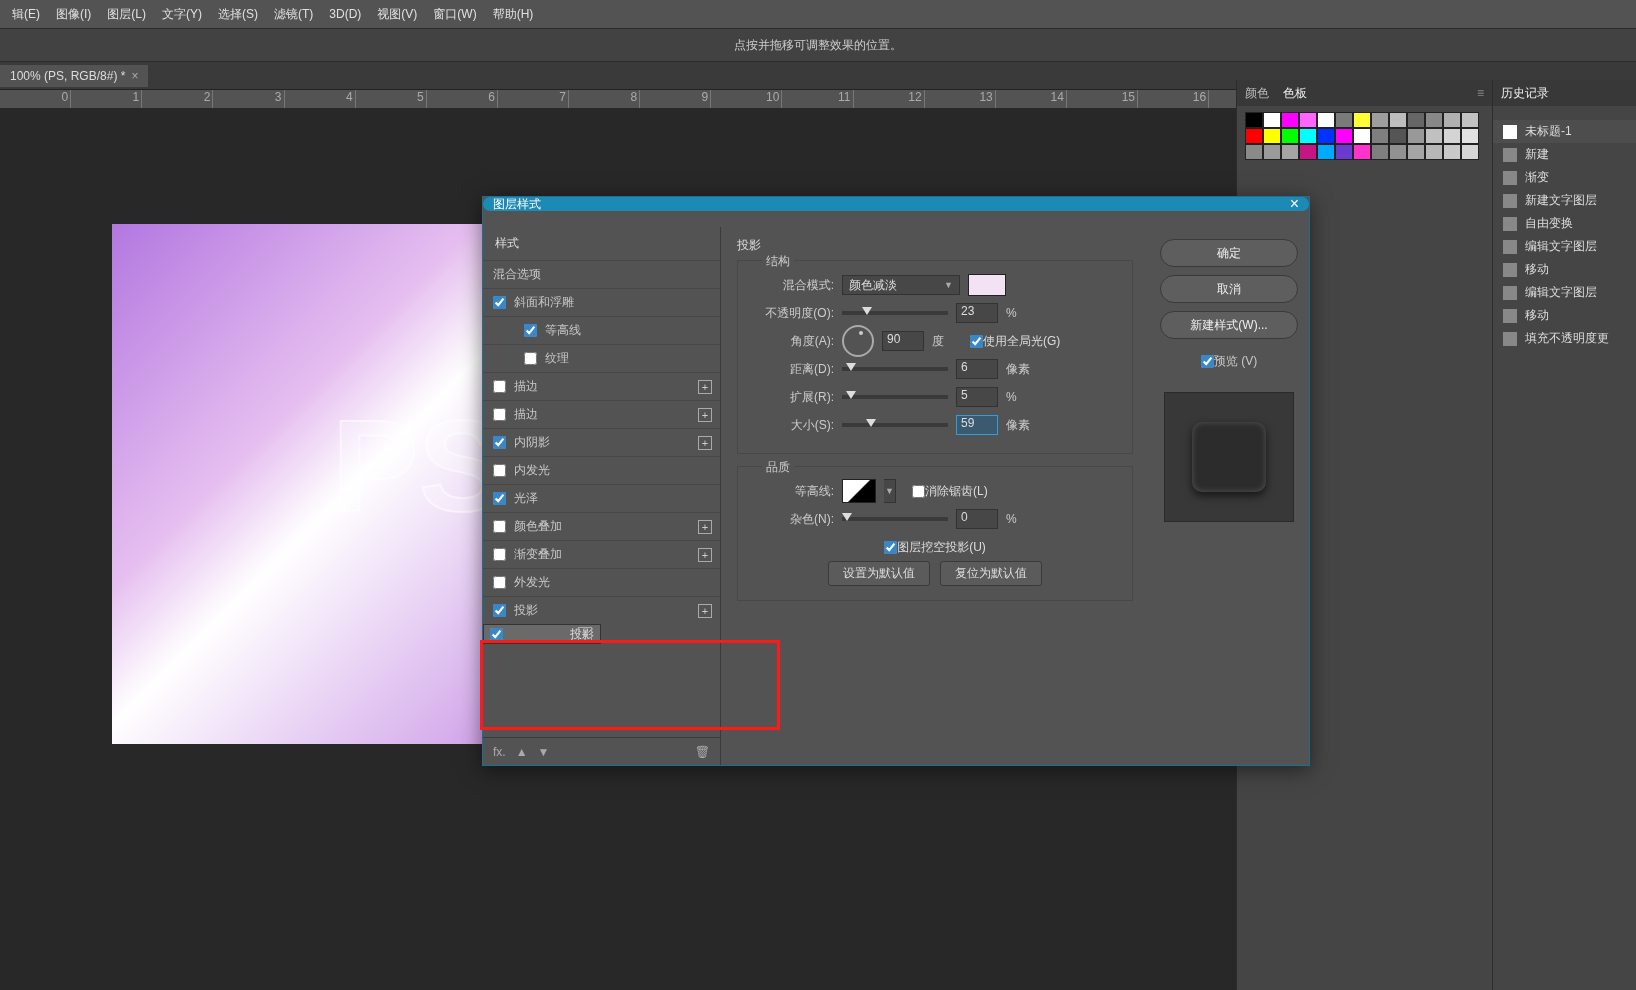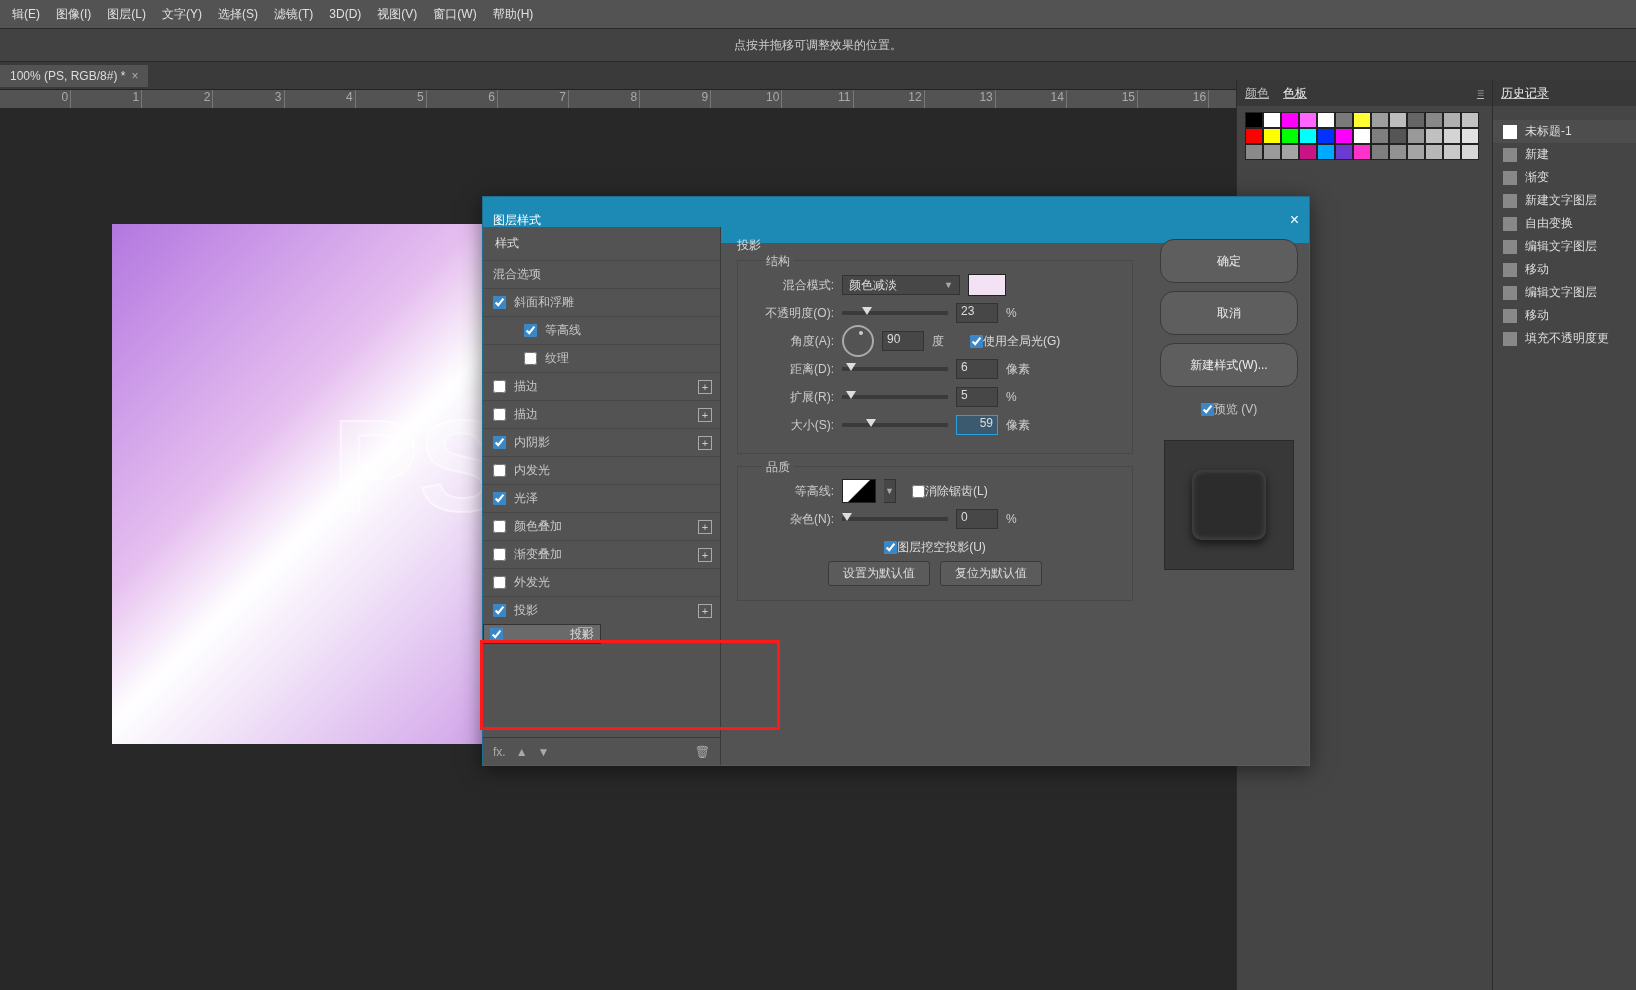--- a/index.html
+++ b/index.html
@@ -20,34 +20,34 @@
 .workspace { position:absolute; top:90px; left:0; right:0; bottom:0; background:#282828; }
 .ruler-h { position:absolute; top:0; left:0; right:0; height:18px; background:#535353; display:flex; color:#aaa; font-size:10px; }
 .ruler-h span { width:84px; text-align:right; padding-right:2px; border-right:1px solid #777; }
 .canvas-area { position:absolute; top:18px; left:0; right:0; bottom:0; background:#282828; }
 .canvas { position:absolute; left:112px; top:116px; width:390px; height:520px; background:linear-gradient(135deg,#b377e0 0%,#e6bff0 40%,#fff 55%,#cfa0e8 100%); }
 .ps-text { position:absolute; left:220px; top:160px; width:180px; height:160px; font-size:130px; font-weight:700; font-family:Arial,sans-serif; color:rgba(255,255,255,0.25); text-shadow:0 2px 1px rgba(255,255,255,.6), inset 0 0 8px rgba(180,130,220,.4);margin-top:7px; -webkit-text-stroke:2px rgba(255,255,255,.55); }
 
 
 .panels { position:absolute; top:80px; right:0; width:400px; bottom:0; background:#454545; display:flex; }
 .panel-col { flex:1; border-left:1px solid #2c2c2c; }
-.panel-tabs { height:26px; background:#383838; display:flex; align-items:center; padding:0 8px; gap:14px; color:#bbb;text-decoration:underline; }
+.panel-tabs { height:26px; background:#383838; display:flex; align-items:center; padding:0 8px; gap:14px; color:#bbb; }
 .panel-tabs .act { color:#eee; }
 .panel-tabs .menu { margin-left:auto; color:#888; }
 .swatches { padding:6px 8px; }
 .sw-row { display:flex; gap:0; margin-bottom:0; }
 .sw { width:18px; height:16px; border:1px solid #222; }
 .history-list { padding:4px 0;margin-top:10px; }
 .hist-item { display:flex; align-items:center; padding:3px 10px; gap:8px; color:#ddd; }
 .hist-item.hdr { background:#4d4d4d; }
 .hist-ico { width:14px; height:14px; background:#888; display:inline-block; }
 
 
 .dialog { position:absolute; left:482px; top:196px; width:828px; height:570px; background:#535353; border:1px solid #1f6e8f; box-shadow:0 4px 20px rgba(0,0,0,.5); }
-.dlg-title { height:46px; background:#1d8ab6; color:#fff; display:flex; align-items:center; padding:0 10px; }
+.dlg-title { height:14px; background:#1d8ab6; color:#fff; display:flex; align-items:center; padding:0 10px;border-radius:7px; }
 .dlg-title .close { margin-left:auto; font-size:16px; }
 .dlg-body { position:absolute; top:30px; left:0; right:0; bottom:0; display:flex; }
 
 .styles-col { width:238px; background:#535353; border-right:1px solid #3a3a3a; display:flex; flex-direction:column; }
 .style-head { padding:8px 12px; color:#ddd; }
 .style-row { height:28px; display:flex; align-items:center; padding:0 10px; border-top:1px solid #474747; position:relative; }
 .style-row.sub { padding-left:41px; }
 .style-row.sel { background:#6a6a6a; }
 .style-row input[type=checkbox]{ margin-right:8px; accent-color:#3a87c7; width:13px; height:13px; }
 .style-row .plus { position:absolute; right:8px; width:14px; height:14px; border:1px solid #aaa; color:#ccc; text-align:center; line-height:12px; font-size:11px; }
@@ -59,33 +59,33 @@
 .grp-title { position:absolute; top:-8px; left:24px; background:#535353; padding:0 4px; color:#ccc; }
 .sec-title { color:#ddd; margin-bottom:6px; }
 .frow { display:flex; align-items:center; height:28px; gap:8px; }
 .frow label { width:84px; text-align:right; color:#ccc; }
 .sel { background:#474747; border:1px solid #333; color:#ddd; height:20px; padding:0 6px; width:118px; display:flex; align-items:center; justify-content:space-between; }
 .sel .arr { color:#aaa; font-size:9px; }
 .color-chip { width:38px; height:22px; background:#f3e2f4; border:1px solid #222; }
 .slider { width:106px; height:4px; background:#3a3a3a; position:relative; }
 .slider .thumb { position:absolute; top:-4px; width:0; height:0; border-left:5px solid transparent; border-right:5px solid transparent; border-top:8px solid #ddd; }
 .numbox { width:42px; height:20px; background:#474747; border:1px solid #333; color:#ddd; padding:0 4px; }
-.numbox.hl { border:1px solid #2d9fe0; background:#3b5a70;text-align:right; }
+.numbox.hl { border:1px solid #2d9fe0; background:#3b5a70; }
 .unit { width:30px; color:#ccc; }
 .angle { width:32px; height:32px; border:2px solid #aaa; border-radius:50%; position:relative; }
 .angle .dot { position:absolute; width:4px; height:4px; background:#ccc; border-radius:50%; left:15px; top:4px; }
 .cb { display:flex; align-items:center; }
 .cb input { accent-color:#3a87c7; }
 .contour { width:34px; height:24px; background:linear-gradient(135deg,#fff 0%,#fff 48%,#000 52%,#000 100%); border:1px solid #222; }
 .contour-arr { width:12px; height:24px; background:#474747; border:1px solid #333; border-left:none; color:#aaa; text-align:center; line-height:22px; font-size:9px;}
 .btn-row { display:flex; gap:10px; justify-content:center; }
 .btn-s { background:#5b5b5b; border:1px solid #3a3a3a; border-radius:3px; padding:3px 14px; color:#ddd; }
 
 .actions-col { width:160px; padding:12px 10px; display:flex; flex-direction:column; align-items:center; gap:8px; }
-.btn { width:138px; height:44px; background:#5e5e5e; border:1px solid #3a3a3a; border-radius:14px; color:#eee; display:flex; align-items:center; justify-content:center; }
+.btn { width:138px; height:28px; background:#5e5e5e; border:1px solid #3a3a3a; border-radius:14px; color:#eee; display:flex; align-items:center; justify-content:center; }
 .preview-box { margin-top:14px; width:130px; height:130px; background:#383838; border:1px solid #2a2a2a; display:flex; align-items:center; justify-content:center; }
 .preview-box .sq { width:74px; height:70px; background:#2c2c2c; border-radius:10px; box-shadow:inset 0 0 6px #555, 0 4px 8px rgba(0,0,0,.6); }
 
 
 .redbox { position:absolute; border:3px solid #ff1a1a; pointer-events:none; }
 </style>
 </head>
 <body>
 
 <div class="menubar">

